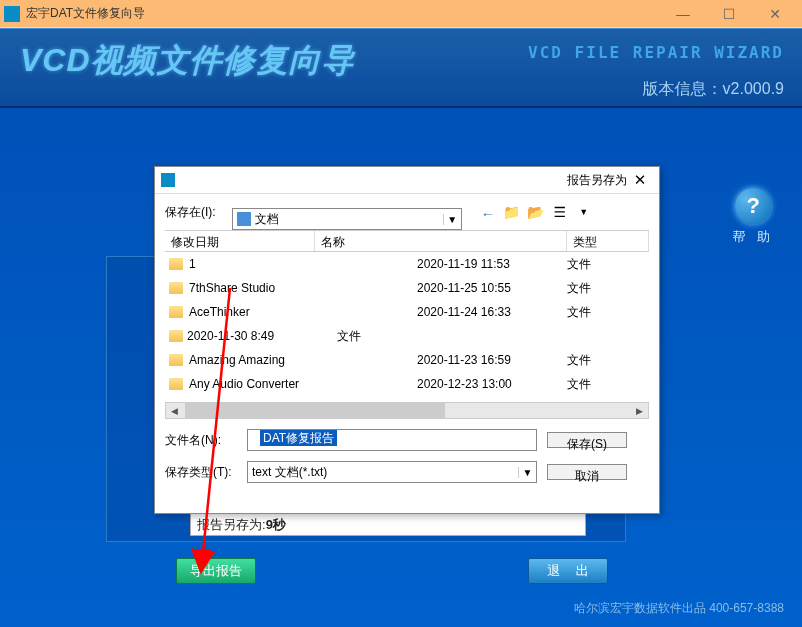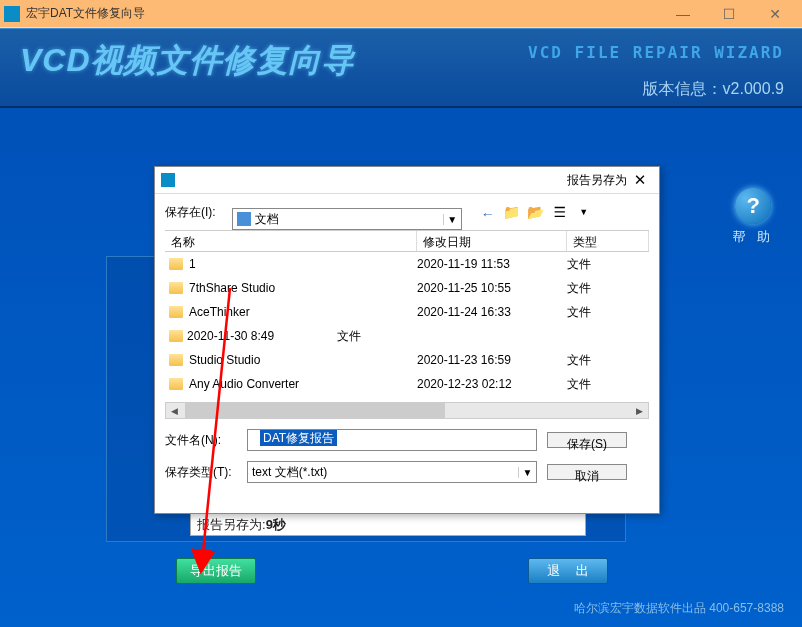--- a/index.html
+++ b/index.html
@@ -132,22 +132,22 @@
       <div class="dlg-tb-icons">
         <span class="dlg-tb-icon" style="color:#2b6cb0">←</span>
         <span class="dlg-tb-icon">📁</span>
         <span class="dlg-tb-icon">📂</span>
         <span class="dlg-tb-icon">☰</span>
         <span class="dlg-tb-icon" style="font-size:9px">▼</span>
       </div>
     </div>
 
     <div class="file-list-header">
+      <div class="flh-col col-date">修改日期</div>
       <div class="flh-col col-name">名称</div>
-      <div class="flh-col col-date">修改日期</div>
       <div class="flh-col col-type">类型</div>
     </div>
 
     <div class="file-list" id="file-list">
         <div class="file-row">
           <span class="file-icon"></span>
           <span class="file-name">1</span>
           <span class="file-date">2020-11-19 11:53</span>
           <span class="file-type">文件</span>
         </div>
@@ -163,28 +163,28 @@
           <span class="file-date">2020-11-24 16:33</span>
           <span class="file-type">文件</span>
         </div>
         <div class="file-row">
           <span class="file-icon"></span>
           <span class="file-date">2020-11-30 8:49</span>
           <span class="file-type">文件</span>
         </div>
         <div class="file-row">
           <span class="file-icon"></span>
-          <span class="file-name">Studio Studio</span>
+          <span class="file-name">Amazing Amazing</span>
           <span class="file-date">2020-11-23 16:59</span>
           <span class="file-type">文件</span>
         </div>
         <div class="file-row">
           <span class="file-icon"></span>
           <span class="file-name">Any Audio Converter</span>
-          <span class="file-date">2020-12-23 02:12</span>
+          <span class="file-date">2020-12-23 13:00</span>
           <span class="file-type">文件</span>
         </div>
       </div>
 
     <div class="scrollbar-h">
       <span class="scroll-arrow">◀</span>
       <div class="scroll-thumb"></div>
       <div style="flex:1"></div>
       <span class="scroll-arrow">▶</span>
     </div>

